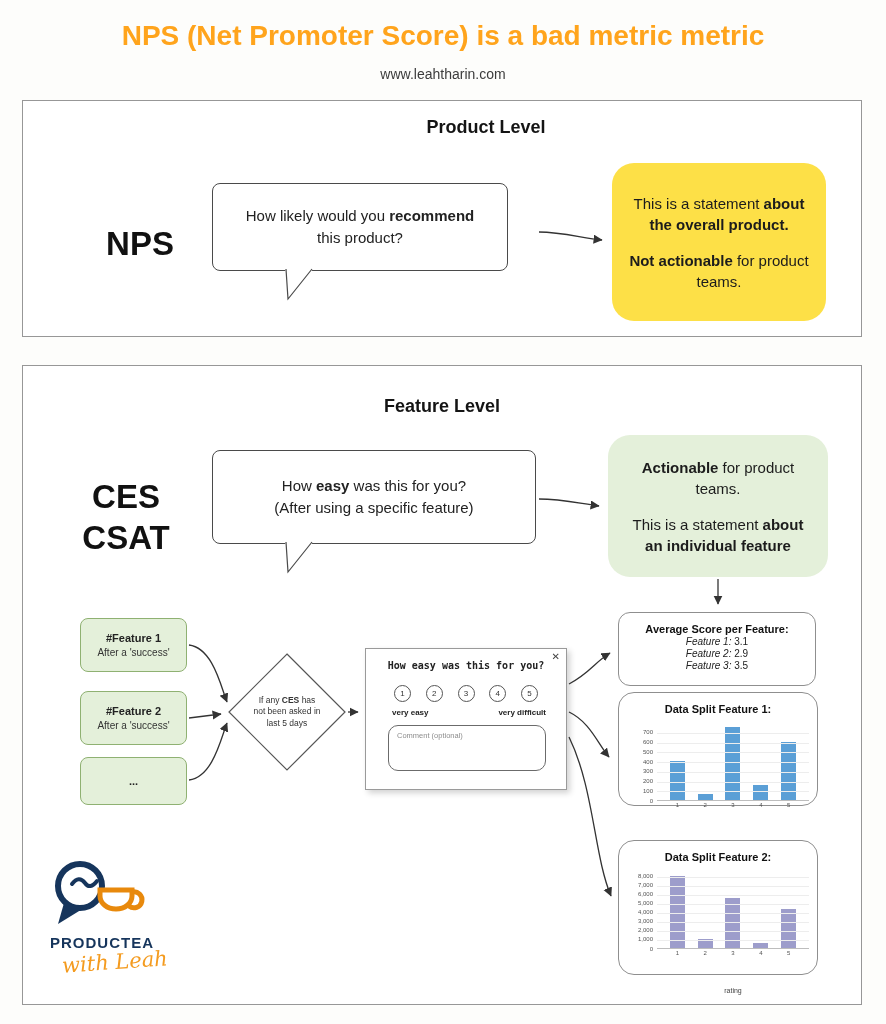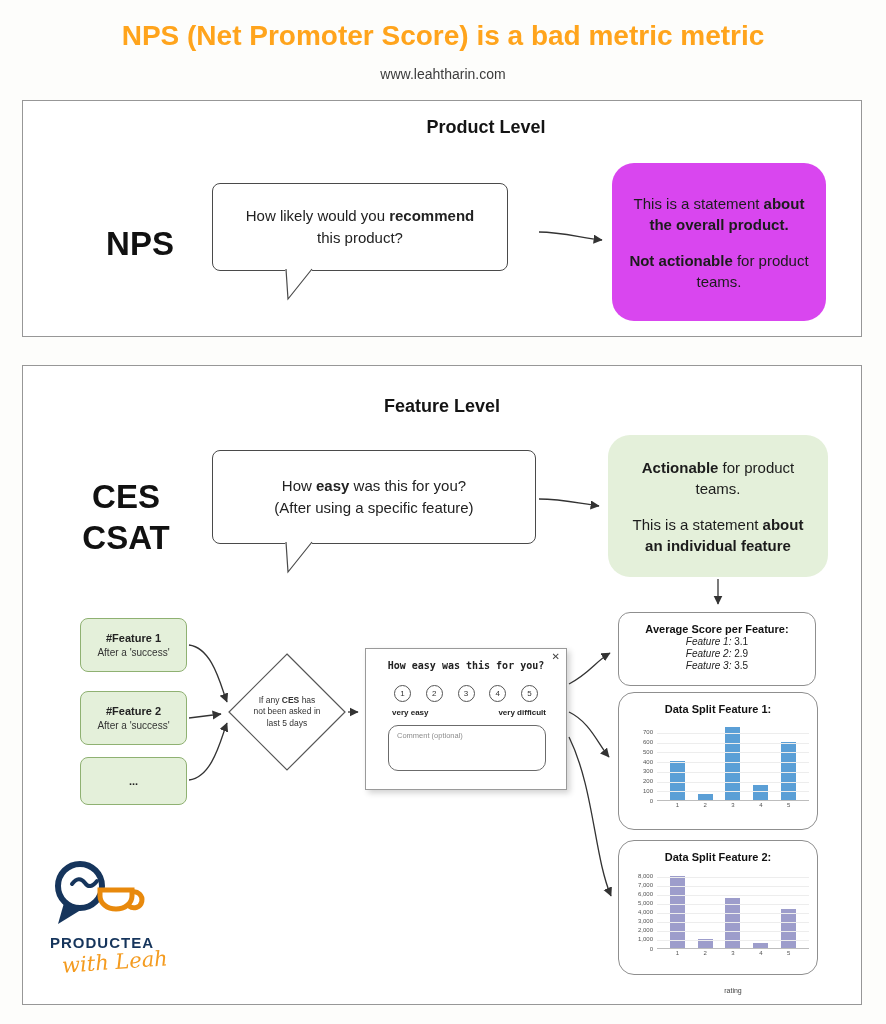--- a/index.html
+++ b/index.html
@@ -84,21 +84,21 @@
   <div class="panel-heading" style="left:22px; top:117px; width:840px;margin-left:44px;">Product Level</div>
 
   <div class="metric" style="left:75px; top:215px; width:130px;">NPS</div>
 
   <div class="bubble" style="left:212px; top:183px; width:296px; height:88px;">
     <span>
       <span>How likely would you </span><b>recommend</b><span> this product?</span>
     </span>
   </div>
 
-  <div class="statement" style="left: 612px; top: 163px; width: 214px; height: 158px; background-color: #d946ef;">
+  <div class="statement" style="left: 612px; top: 163px; width: 214px; height: 158px; background-color: #fde047;">
     <div>
       <span>This is a statement </span><b>about the overall product.</b>
     </div>
     <div>
       <b>Not actionable</b><span> for product teams.</span>
     </div>
   </div>
 
   <div class="panel" style="left:22px; top:365px; width:840px; height:640px;"></div>
   <div class="panel-heading" style="left:22px; top:396px; width:840px;">Feature Level</div>
@@ -175,21 +175,21 @@
     <div class="avg-row">
       <span class="avg-label">Feature 2:</span>
       <span>2.9</span>
     </div>
     <div class="avg-row">
       <span class="avg-label">Feature 3:</span>
       <span>3.5</span>
     </div>
   </div>
 
-  <div class="info-box chart-box" style="left:618px; top:692px; width:200px; height:138px;">
+  <div class="info-box chart-box" style="left:618px; top:692px; width:200px; height:114px;">
     <div class="chart-title">Data Split Feature 1:</div>
     <div class="chart-area">
       <div class="yaxis">
           <div class="ytick" style="top: 72.5px;">0</div>
           <div class="ytick" style="top: 62.7564px;">100</div>
           <div class="ytick" style="top: 53.0128px;">200</div>
           <div class="ytick" style="top: 43.2692px;">300</div>
           <div class="ytick" style="top: 33.5256px;">400</div>
           <div class="ytick" style="top: 23.7821px;">500</div>
           <div class="ytick" style="top: 14.0385px;">600</div>

